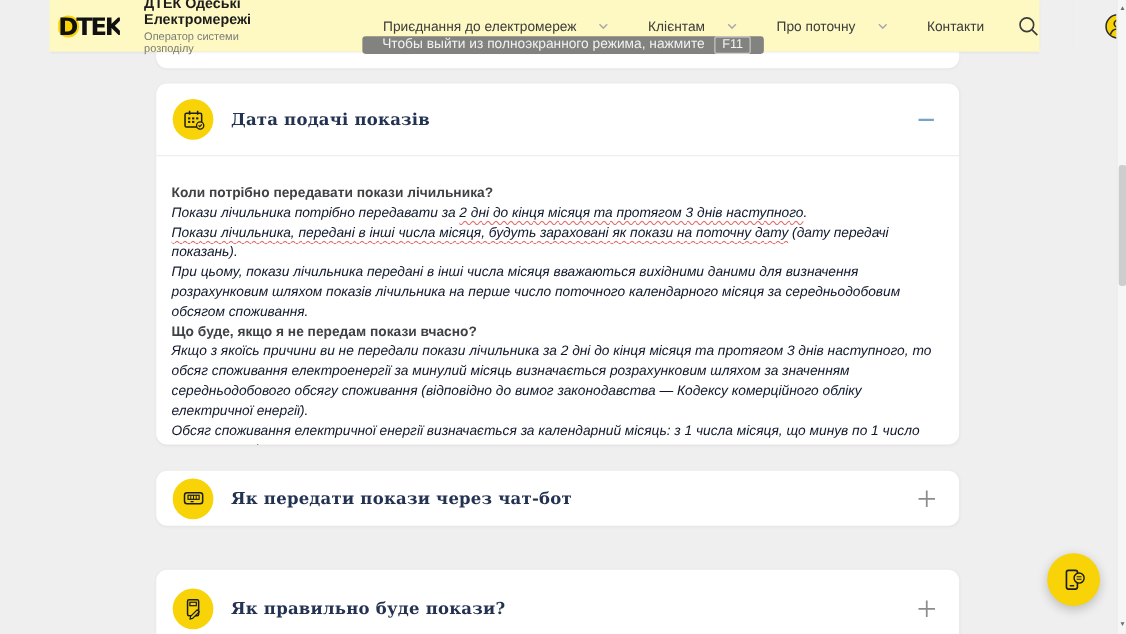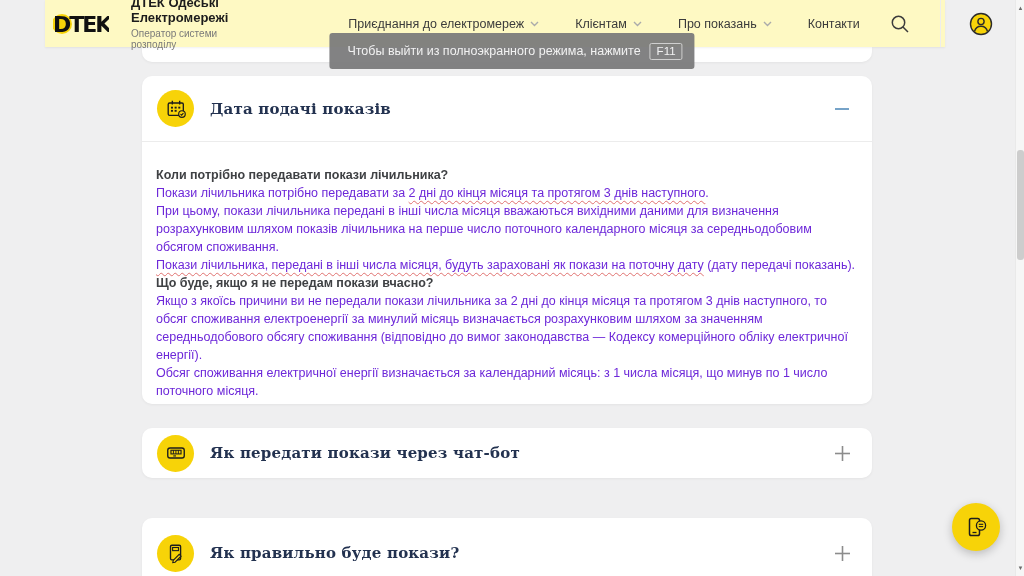--- a/index.html
+++ b/index.html
@@ -9,31 +9,31 @@
   
   .header { position:absolute; top:0; left:0; width:900px; height:47px;
     background:#fef9c3; box-shadow:0 1px 2px rgba(0,0,0,.06); z-index:5;
     display:flex; align-items:center;margin-left:45px; }
   .logo-wrap { margin-left:8px; display:flex; align-items:center; }
   .logo-divider { width:1px; height:30px; background:#d9d9d9; margin:0 12px 0 10px; }
   .company { line-height:1.15; }
   .company-name { font-size:13px; font-weight:bold; color:#1c1c1c; }
   .company-sub { font-size:10px; color:#7a7a7a; margin-top:2px; }
   .nav { display:flex; align-items:center; gap:36px; margin-left:120px; }
-  .nav-item { display:flex; align-items:center; gap:6px; font-size:12.5px;
+  .nav-item { display:flex; align-items:center; gap:20px; font-size:12.5px;
     color:#3b3b3b; cursor:pointer; white-space:nowrap; }
   .hdr-icons { margin-left:auto; display:flex; align-items:center; height:100%; }
   .search-btn { padding:0 30px; height:100%; display:flex; align-items:center; cursor:pointer; }
   .hdr-sep { width:1px; height:47px; background:#ededed; }
   .avatar-btn { padding:0 28px; height:100%; display:flex; align-items:center; cursor:pointer; }
 
   
   .toast { position:absolute; top:33px; left:50%; transform:translateX(-50%);
-    height:36px; background:rgba(120,120,122,.93); color:#f2f2f2;
-    display:flex; align-items:center; gap:9px; padding:0 12px 0 18px;
+    height:16px; background:rgba(120,120,122,.93); color:#f2f2f2;
+    display:flex; gap:9px; padding:0 12px 0 18px;
     font-size:12.5px; border-radius:3px; z-index:20; white-space:nowrap; }
   .toast-key { border:1px solid #cfcfcf; border-radius:2px; padding:1px 6px 2px;
     font-size:11.5px; color:#f2f2f2; }
 
   
   .content { position:absolute; left:142px; width:730px; top:0; }
   .card { background:#ffffff; border-radius:10px;
     box-shadow:0 1px 3px rgba(0,0,0,.05); }
   .card-prev { position:absolute; top:47px; left:0; width:730px; height:15px;
     border-radius:0 0 10px 10px; }
@@ -43,21 +43,21 @@
   .acc-icon { width:37px; height:37px; border-radius:50%; background:#f7d308;
     display:flex; align-items:center; justify-content:center; flex:0 0 37px; }
   .acc-title { margin-left:16px; font-family:"DejaVu Serif", serif;
     font-weight:bold; font-size:15px; color:#233250; letter-spacing:.2px; }
   .acc-toggle { margin-left:auto; width:20px; height:20px; display:flex;
     align-items:center; justify-content:center; cursor:pointer; }
   .acc-divider { height:1px; background:#ececec; margin:0 0; }
   .qa-content { padding:24px 14px 16px; font-size:12.5px; line-height:18px; }
   .qa-question { font-weight:bold; color:#3f4144; margin-top:0; }
   .qa-question:first-child { margin-top:0; }
-  .qa-answer { color:#6d28d9; }
+  .qa-answer { color:#0f172a;font-style:italic; }
   .wavy { text-decoration:underline; text-decoration-style:wavy;
     text-decoration-color:#e0716f; text-decoration-thickness:1px;
     text-underline-offset:3px; }
   .card-2 { position:absolute; top:428px; left:0; width:730px; height:50px; }
   .card-3 { position:absolute; top:518px; left:0; width:730px; height:70px; }
   .card-2 .acc-header, .card-3 .acc-header { height:100%; }
 
   
   .fab { position:absolute; left:952px; top:503px; width:48px; height:48px;
     border-radius:50%; background:#f7d308; display:flex; align-items:center;
@@ -98,21 +98,21 @@
         <polyline points="1,1 4.5,4.5 8,1" fill="none" stroke="#ababab" stroke-width="1.4"></polyline>
       </svg>
     </div>
     <div class="nav-item">
       <span>Клієнтам</span>
       <svg width="9" height="6" viewBox="0 0 9 6">
         <polyline points="1,1 4.5,4.5 8,1" fill="none" stroke="#ababab" stroke-width="1.4"></polyline>
       </svg>
     </div>
     <div class="nav-item">
-      <span>Про показань</span>
+      <span>Про поточну</span>
       <svg width="9" height="6" viewBox="0 0 9 6">
         <polyline points="1,1 4.5,4.5 8,1" fill="none" stroke="#ababab" stroke-width="1.4"></polyline>
       </svg>
     </div>
     <div class="nav-item">
       <span>Контакти</span>
     </div>
   </div>
 
   <div class="hdr-icons">
@@ -163,22 +163,22 @@
         <svg width="16" height="16" viewBox="0 0 16 16">
           <line x1="1" y1="8" x2="15" y2="8" stroke="#76a3c8" stroke-width="2"></line>
         </svg>
       </div>
     </div>
     <div class="acc-divider"></div>
     <div class="qa-content">
         <div class="qa-question">Коли потрібно передавати покази лічильника?</div>
         <div class="qa-answer">
           <div class="qa-line"><span>Покази лічильника потрібно передавати за </span><span class="wavy">2 дні до кінця місяця та протягом 3 днів наступного</span><span>.</span></div>
+          <div class="qa-line"><span class="wavy">Покази лічильника, передані в інші числа місяця, будуть зараховані як покази на поточну дату</span><span> (дату передачі показань).</span></div>
           <div class="qa-line"><span>При цьому, покази лічильника передані в інші числа місяця вважаються вихідними даними для визначення розрахунковим шляхом показів лічильника на перше число поточного календарного місяця за середньодобовим обсягом споживання.</span></div>
-          <div class="qa-line"><span class="wavy">Покази лічильника, передані в інші числа місяця, будуть зараховані як покази на поточну дату</span><span> (дату передачі показань).</span></div>
         </div>
         <div class="qa-question">Що буде, якщо я не передам покази вчасно?</div>
         <div class="qa-answer">
           <div class="qa-line"><span>Якщо з якоїсь причини ви не передали покази лічильника за 2 дні до кінця місяця та протягом 3 днів наступного, то обсяг споживання електроенергії за минулий місяць визначається розрахунковим шляхом за значенням середньодобового обсягу споживання (відповідно до вимог законодавства — Кодексу комерційного обліку електричної енергії).</span></div>
         </div>
         <div class="qa-answer">
           <div class="qa-line"><span>Обсяг споживання електричної енергії визначається за календарний місяць: з 1 числа місяця, що минув по 1 число поточного місяця.</span></div>
         </div>
       </div>
   </div>

